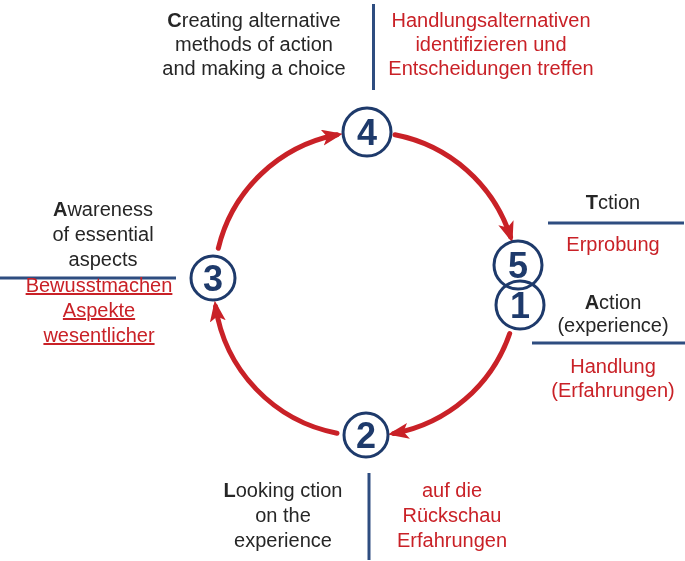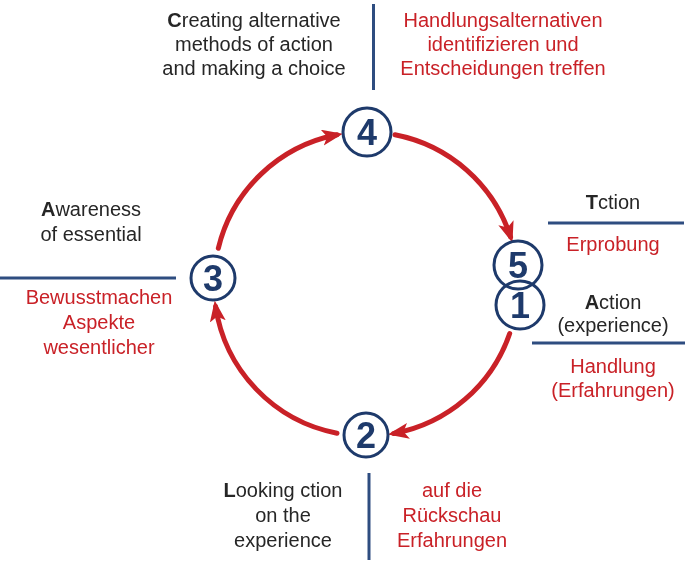--- a/index.html
+++ b/index.html
@@ -28,23 +28,23 @@
   .node-ring{fill:none;stroke:var(--navy,#1e3a6b);stroke-width:3;}
   .num{
     fill:var(--navy,#1e3a6b);
     font-family:"Liberation Sans","DejaVu Sans",sans-serif;
     font-weight:700;font-size:36px;
     text-anchor:middle;
   }
   #arrowhead path{fill:var(--red,#c92127);}
   
   .top-en   {left:104px;top:8px;  width:300px;}
-  .top-de   {left:388px;top:8px;  width:230px;}
-  .left-en  {left:4px;    top:197px;width:174px;line-height:25px;}
-  .left-de  {left:9px;  top:285px;width:180px;line-height:25px;}
+  .top-de   {left:376px;top:8px;  width:230px;}
+  .left-en  {left:16px;    top:197px;width:174px;line-height:25px;}
+  .left-de  {left:9px;  top:273px;width:180px;line-height:25px;text-decoration:underline;}
   .trial-en {left:538px;top:190px;width:150px;}
   .trial-de {left:538px;top:232px;width:150px;}
   .action-en{left:538px;top:291px;width:150px;line-height:23px;}
   .action-de{left:533px;top:354px;width:160px;}
   .bottom-en{left:183px;top:478px;width:200px;line-height:25px;}
   .bottom-de{left:352px;top:478px;width:200px;line-height:25px;}
 </style>
 </head>
 <body>
 
@@ -94,20 +94,21 @@
   </div>
   <div class="label de top-de">
     <span class="ln">Handlungsalternativen</span>
     <span class="ln">identifizieren und</span>
     <span class="ln">Entscheidungen treffen</span>
   </div>
 
   <div class="label left-en">
     <span class="ln"><b>A</b><span>wareness</span></span>
     <span class="ln">of essential</span>
+    <span class="ln">aspects</span>
   </div>
   <div class="label de left-de">
     <span class="ln">Bewusstmachen</span>
     <span class="ln">Aspekte</span>
     <span class="ln">wesentlicher</span>
   </div>
 
   <div class="label trial-en">
     <span class="ln"><b>T</b><span>ction</span></span>
   </div>

